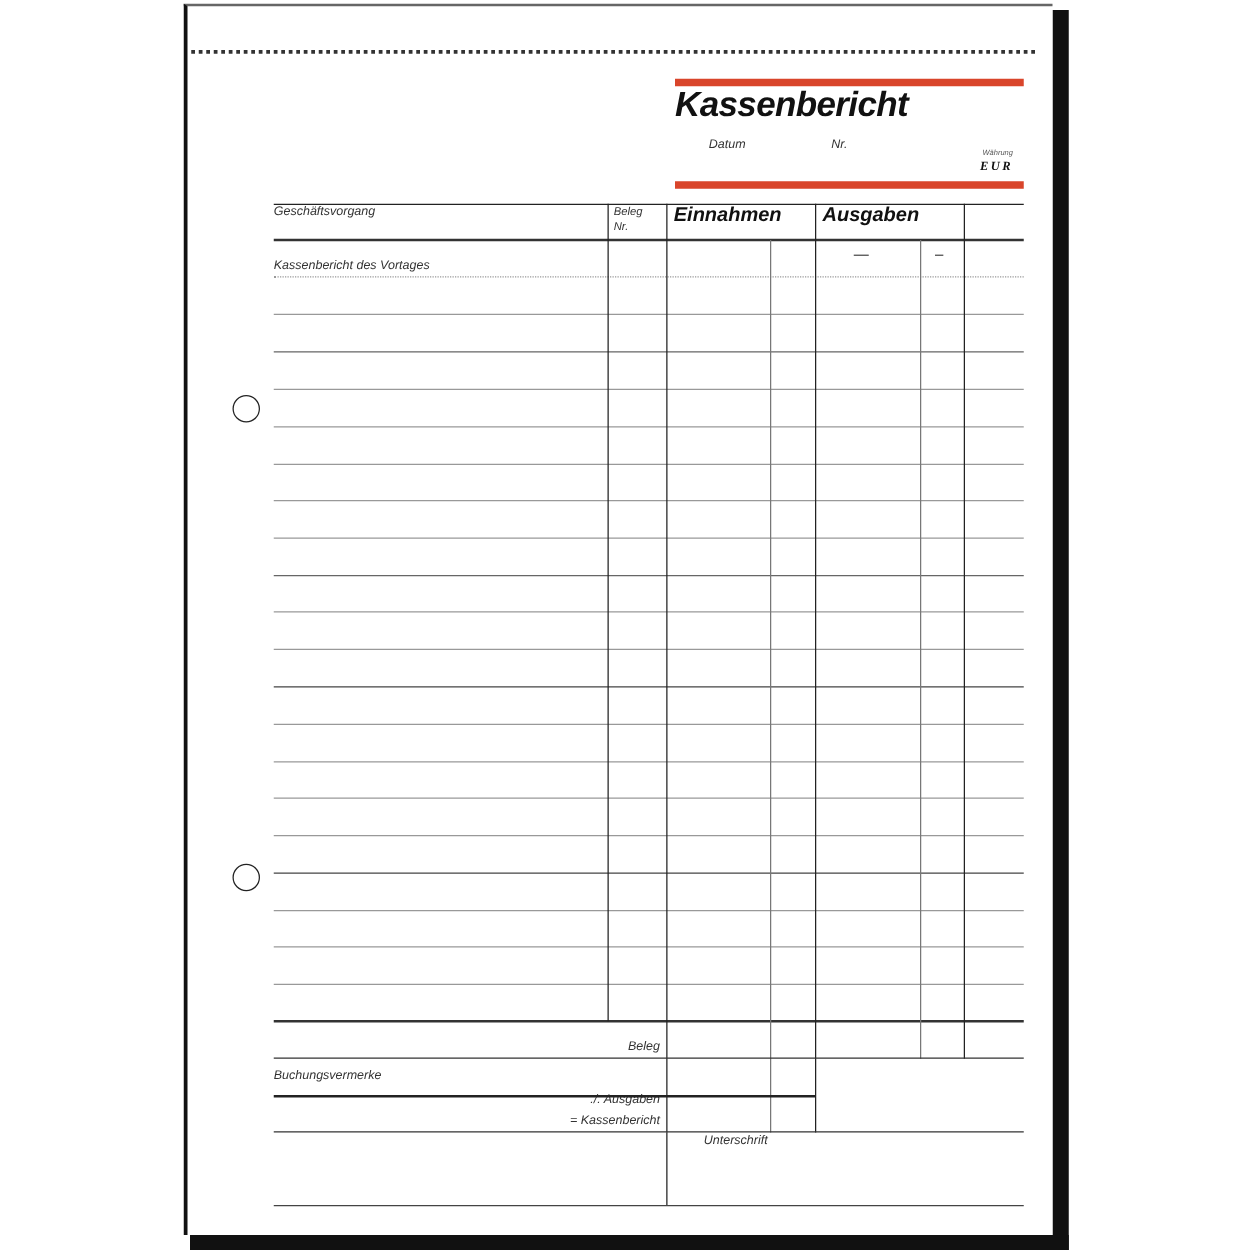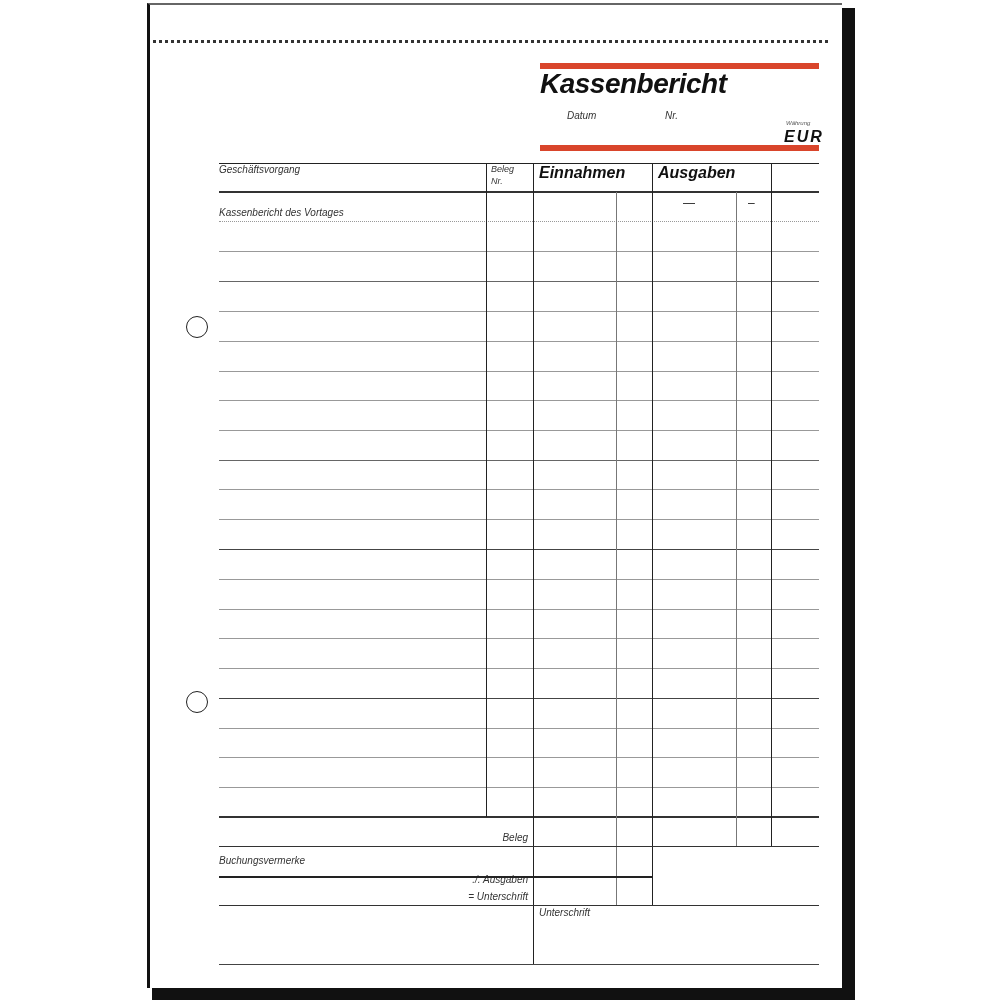--- a/index.html
+++ b/index.html
@@ -13,21 +13,21 @@
           border-top:3px dotted #333; }
   .hole { position:absolute; width:22px; height:22px; border:1.6px solid #222; border-radius:50%; box-sizing:border-box; }
   .hl { position:absolute; height:0; }
   .vl { position:absolute; width:0; }
   .red { position:absolute; left:540px; width:279px; height:6px; background:#d9452b; }
   .title { position:absolute; left:540px; top:68px; font-family:"Liberation Sans", sans-serif;
            font-weight:bold; font-style:italic; font-size:28px; color:#111; letter-spacing:-0.5px; }
   .small { font-family:"Liberation Sans", sans-serif; font-style:italic; font-size:10px; color:#333; position:absolute; white-space:nowrap; }
   .bold-it { font-family:"Liberation Sans", sans-serif; font-style:italic; font-weight:bold; font-size:16px; color:#111; position:absolute; white-space:nowrap; }
   .tiny { font-family:"Liberation Sans", sans-serif; font-style:italic; font-size:6px; color:#555; position:absolute; }
-  .cur { font-family:Liberation Sans, sans-serif; font-style:italic; font-weight:bold; font-size:16px; letter-spacing:2px; color:#111; position:absolute; }
+  .cur { font-family:Liberation Serif, serif; font-style:italic; font-weight:bold; font-size:10px; letter-spacing:2px; color:#111; position:absolute; }
   .r { text-align:right; }
 </style>
 </head>
 <body>
 
 <div class="shadow-r"></div>
 <div class="shadow-b"></div>
 <div class="page"></div>
 <div class="perf"></div>
 
@@ -80,19 +80,19 @@
 <div class="vl" style="left:533px;top:163px;height:743px;border-left:1.5px solid #222;"></div>
 <div class="vl" style="left:616px;top:192px;height:714px;border-left:1px solid #777;"></div>
 <div class="vl" style="left:652px;top:163px;height:743px;border-left:1.5px solid #222;"></div>
 <div class="vl" style="left:736px;top:192px;height:655px;border-left:1px solid #777;"></div>
 <div class="vl" style="left:771px;top:163px;height:684px;border-left:1.5px solid #222;"></div>
 
 <div class="small r" style="left:380px;width:148px;top:832px;">Beleg</div>
 <div class="hl" style="left:219px;top:846px;width:600px;border-top:1.5px solid #333;"></div>
 <div class="small r" style="left:380px;width:148px;top:862px;margin-top:12px;">./. Ausgaben</div>
 <div class="hl" style="left:219px;top:876px;width:433px;border-top:2px solid #222;"></div>
-<div class="small r" style="left:380px;width:148px;top:891px;">= Unterschrift</div>
+<div class="small r" style="left:380px;width:148px;top:891px;">= Kassenbericht</div>
 <div class="hl" style="left:219px;top:905px;width:600px;border-top:1.5px solid #333;"></div>
 
 <div class="small" style="left:219px;top:855px;">Buchungsvermerke</div>
-<div class="small" style="left:539px;top:907px;">Unterschrift</div>
+<div class="small" style="left:563px;top:907px;">Unterschrift</div>
 <div class="vl" style="left:533px;top:906px;height:58px;border-left:1.5px solid #222;"></div>
 <div class="hl" style="left:219px;top:964px;width:600px;border-top:1.5px solid #444;"></div>
 
 </body></html>

